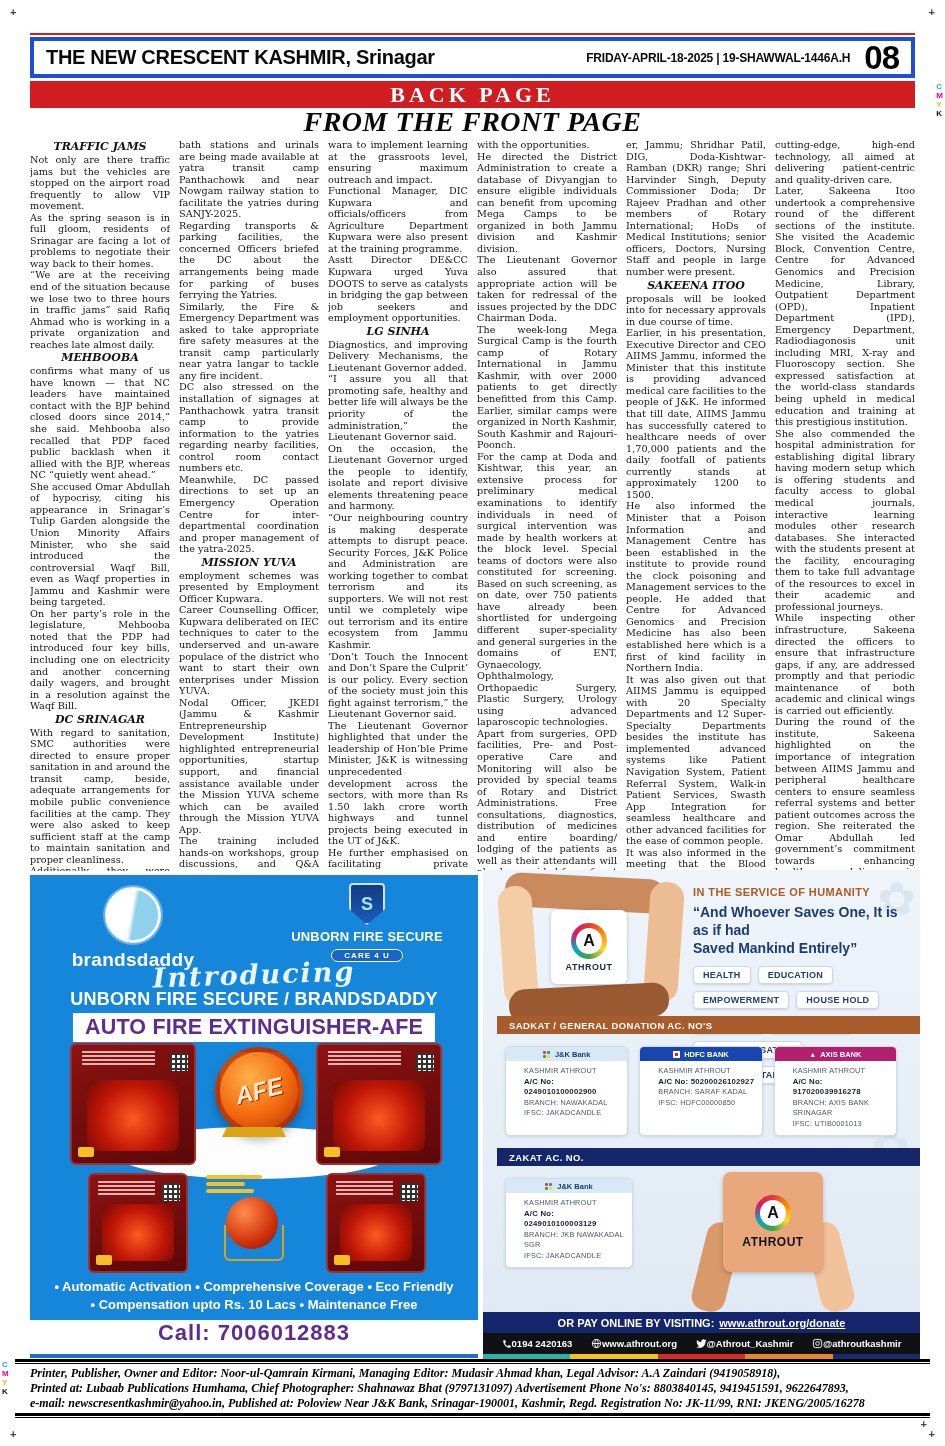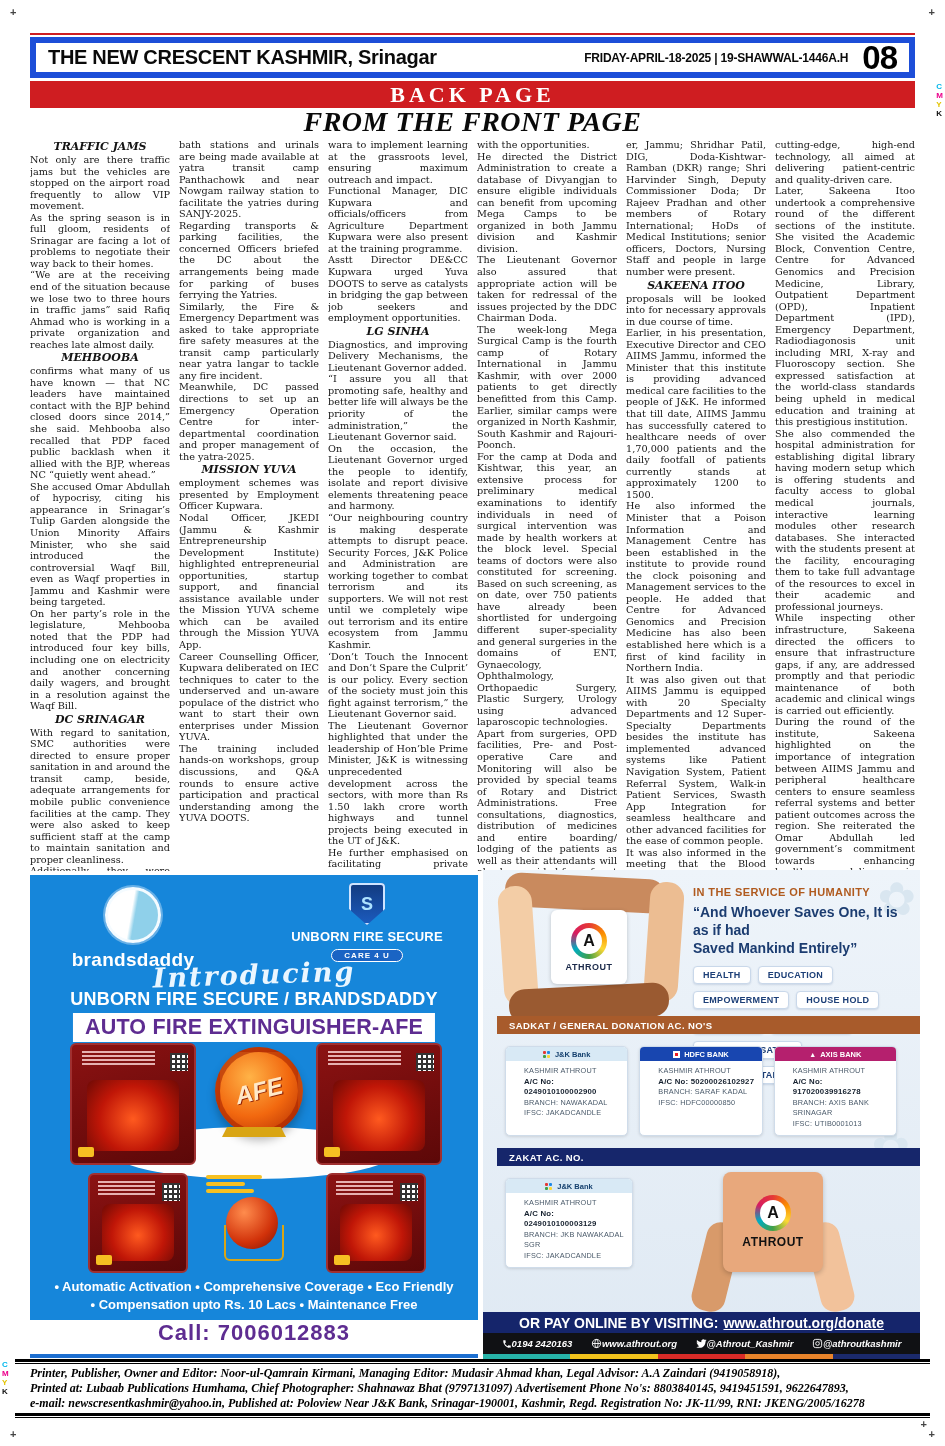--- a/index.html
+++ b/index.html
@@ -7,21 +7,21 @@
   .abs{position:absolute;}
 
   
   .crop{position:absolute;color:#444;font-size:11px;font-weight:bold;}
   .cmyk{position:absolute;display:flex;flex-direction:column;font-size:8px;font-weight:bold;line-height:9px;}
   .cmyk b:nth-child(1){color:#00b7eb}.cmyk b:nth-child(2){color:#ec008c}
   .cmyk b:nth-child(3){color:#e3c400}.cmyk b:nth-child(4){color:#111}
 
   
   #top-red-rule{left:30px;top:33px;width:885px;height:2px;background:#cf1d21;}
-  #masthead{left:30px;top:37px;width:885px;height:41px;border:6px solid #1d4ed8;box-sizing:border-box;
+  #masthead{left:30px;top:37px;width:885px;height:41px;border:4px solid #1d4ed8;box-sizing:border-box;
     display:flex;align-items:center;justify-content:space-between;padding:0 12px;background:#fff;}
   #paper-title{font-size:20px;font-weight:900;letter-spacing:-0.3px;color:#0a0a0a;}
   #mast-right{display:flex;align-items:center;gap:14px;}
   #paper-date{font-size:12px;font-weight:900;letter-spacing:-0.2px;color:#0a0a0a;}
   #page-number{font-size:33px;font-weight:900;letter-spacing:-1px;color:#000;}
   #backpage-band{left:30px;top:81px;width:885px;height:27px;background:#cf1d21;display:flex;align-items:center;justify-content:center;}
   #backpage-band span{color:#fff;font-family:"Liberation Serif",serif;font-weight:bold;font-size:22px;letter-spacing:4px;}
   #page-headline{left:0;top:106px;width:945px;text-align:center;font-family:"Liberation Serif",serif;
     font-weight:bold;font-style:italic;font-size:28px;color:#0a0a0a;letter-spacing:0.5px;}
 
@@ -124,25 +124,25 @@
   
   #hold-graphic{position:absolute;left:210px;top:302px;width:160px;height:136px;}
   #hold-card{position:absolute;left:30px;top:0;width:100px;height:100px;background:#e8a87c;border-radius:8px;
     display:flex;flex-direction:column;align-items:center;justify-content:center;gap:4px;box-shadow:0 2px 5px rgba(0,0,0,.2);}
   #hold-card .ath-word{font-size:12px;color:#111;}
   .hold-arm{position:absolute;bottom:-4px;width:34px;height:90px;border-radius:14px;}
   #hold-arm-l{left:6px;background:#d89a6a;transform:rotate(14deg);}
   #hold-arm-r{right:6px;background:#f2c29b;transform:rotate(-14deg);}
   
   #pay-bar{position:absolute;left:0;top:442px;width:437px;height:21px;background:#15256b;display:flex;align-items:center;justify-content:center;gap:5px;
-    color:#fff;font-weight:900;font-size:14px;}
+    color:#fff;font-weight:900;font-size:11px;}
   #pay-bar .url{text-decoration:underline;}
   #contact-bar{position:absolute;left:0;top:463px;width:437px;height:21px;background:#101114;display:flex;align-items:center;justify-content:space-evenly;
     color:#fff;font-weight:bold;font-size:9.5px;}
-  .contact-item{display:flex;align-items:center;gap:0;font-style:italic;}
+  .contact-item{display:flex;align-items:center;gap:0;}
   .contact-item svg{display:block;}
   #color-stripe{position:absolute;left:0;top:484px;width:437px;height:5px;display:flex;}
   #color-stripe i{flex:1;}
   #color-stripe i:nth-child(1){background:#27b3a8}#color-stripe i:nth-child(2){background:#f2c31d}
   #color-stripe i:nth-child(3){background:#d82b27}#color-stripe i:nth-child(4){background:#e8842b}
   #color-stripe i:nth-child(5){background:#1b2a6b}
 
   
   .foot-rule{left:15px;width:915px;background:#000;}
   #footer-text{left:30px;top:1366px;width:885px;text-align:left;font-family:"Liberation Serif",serif;
@@ -194,25 +194,26 @@
       <p class="col-para">She accused Omar Abdullah of hypocrisy, citing his appearance in Srinagar’s Tulip Garden alongside the Union Minority Affairs Minister, who she said introduced the controversial Waqf Bill, even as Waqf properties in Jammu and Kashmir were being targeted.</p>
       <p class="col-para">On her party’s role in the legislature, Mehbooba noted that the PDP had introduced four key bills, including one on electricity and another concerning daily wagers, and brought in a resolution against the Waqf Bill.</p>
       <h3 class="col-head">DC SRINAGAR</h3>
       <p class="col-para">With regard to sanitation, SMC authorities were directed to ensure proper sanitation in and around the transit camp, beside, adequate arrangements for mobile public convenience facilities at the camp. They were also asked to keep sufficient staff at the camp to maintain sanitation and proper cleanliness.</p>
       <p class="col-para">Additionally they were asked to ensure measures to combat water logging issues, if any caused due to inclement weather.</p>
     </div>
     <div class="news-col">
       <p class="col-para">bath stations and urinals are being made available at yatra transit camp Panthachowk and near Nowgam railway station to facilitate the yatries during SANJY-2025.</p>
       <p class="col-para">Regarding transports &amp; parking facilities, the concerned Officers briefed the DC about the arrangements being made for parking of buses ferrying the Yatries.</p>
       <p class="col-para">Similarly, the Fire &amp; Emergency Department was asked to take appropriate fire safety measures at the transit camp particularly near yatra langar to tackle any fire incident.</p>
+      <p class="col-para">DC also stressed on the installation of signages at Panthachowk yatra transit camp to provide information to the yatries regarding nearby facilities, control room contact numbers etc.</p>
       <p class="col-para">Meanwhile, DC passed directions to set up an Emergency Operation Centre for inter-departmental coordination and proper management of the yatra-2025.</p>
       <h3 class="col-head">MISSION YUVA</h3>
       <p class="col-para">employment schemes was presented by Employment Officer Kupwara.</p>
+      <p class="col-para">Career Counselling Officer, Kupwara deliberated on IEC techniques to cater to the underserved and un-aware populace of the district who want to start their own enterprises under Mission YUVA.</p>
       <p class="col-para">Nodal Officer, JKEDI (Jammu &amp; Kashmir Entrepreneurship Development Institute) highlighted entrepreneurial opportunities, startup support, and financial assistance available under the Mission YUVA scheme which can be availed through the Mission YUVA App.</p>
-      <p class="col-para">Career Counselling Officer, Kupwara deliberated on IEC techniques to cater to the underserved and un-aware populace of the district who want to start their own enterprises under Mission YUVA.</p>
       <p class="col-para">The training included hands-on workshops, group discussions, and Q&amp;A rounds to ensure active participation and practical understanding among the YUVA DOOTS.</p>
     </div>
     <div class="news-col">
       <p class="col-para">wara to implement learning at the grassroots level, ensuring maximum outreach and impact.</p>
       <p class="col-para">Functional Manager, DIC Kupwara and officials/officers from Agriculture Department Kupwara were also present at the training programme.</p>
       <p class="col-para">Asstt Director DE&amp;CC Kupwara urged Yuva DOOTS to serve as catalysts in bridging the gap between job seekers and employment opportunities.</p>
       <h3 class="col-head">LG SINHA</h3>
       <p class="col-para">Diagnostics, and improving Delivery Mechanisms, the Lieutenant Governor added.</p>
       <p class="col-para">“I assure you all that promoting safe, healthy and better life will always be the priority of the administration,” the Lieutenant Governor said.</p>
       <p class="col-para">On the occasion, the Lieutenant Governor urged the people to identify, isolate and report divisive elements threatening peace and harmony.</p>

